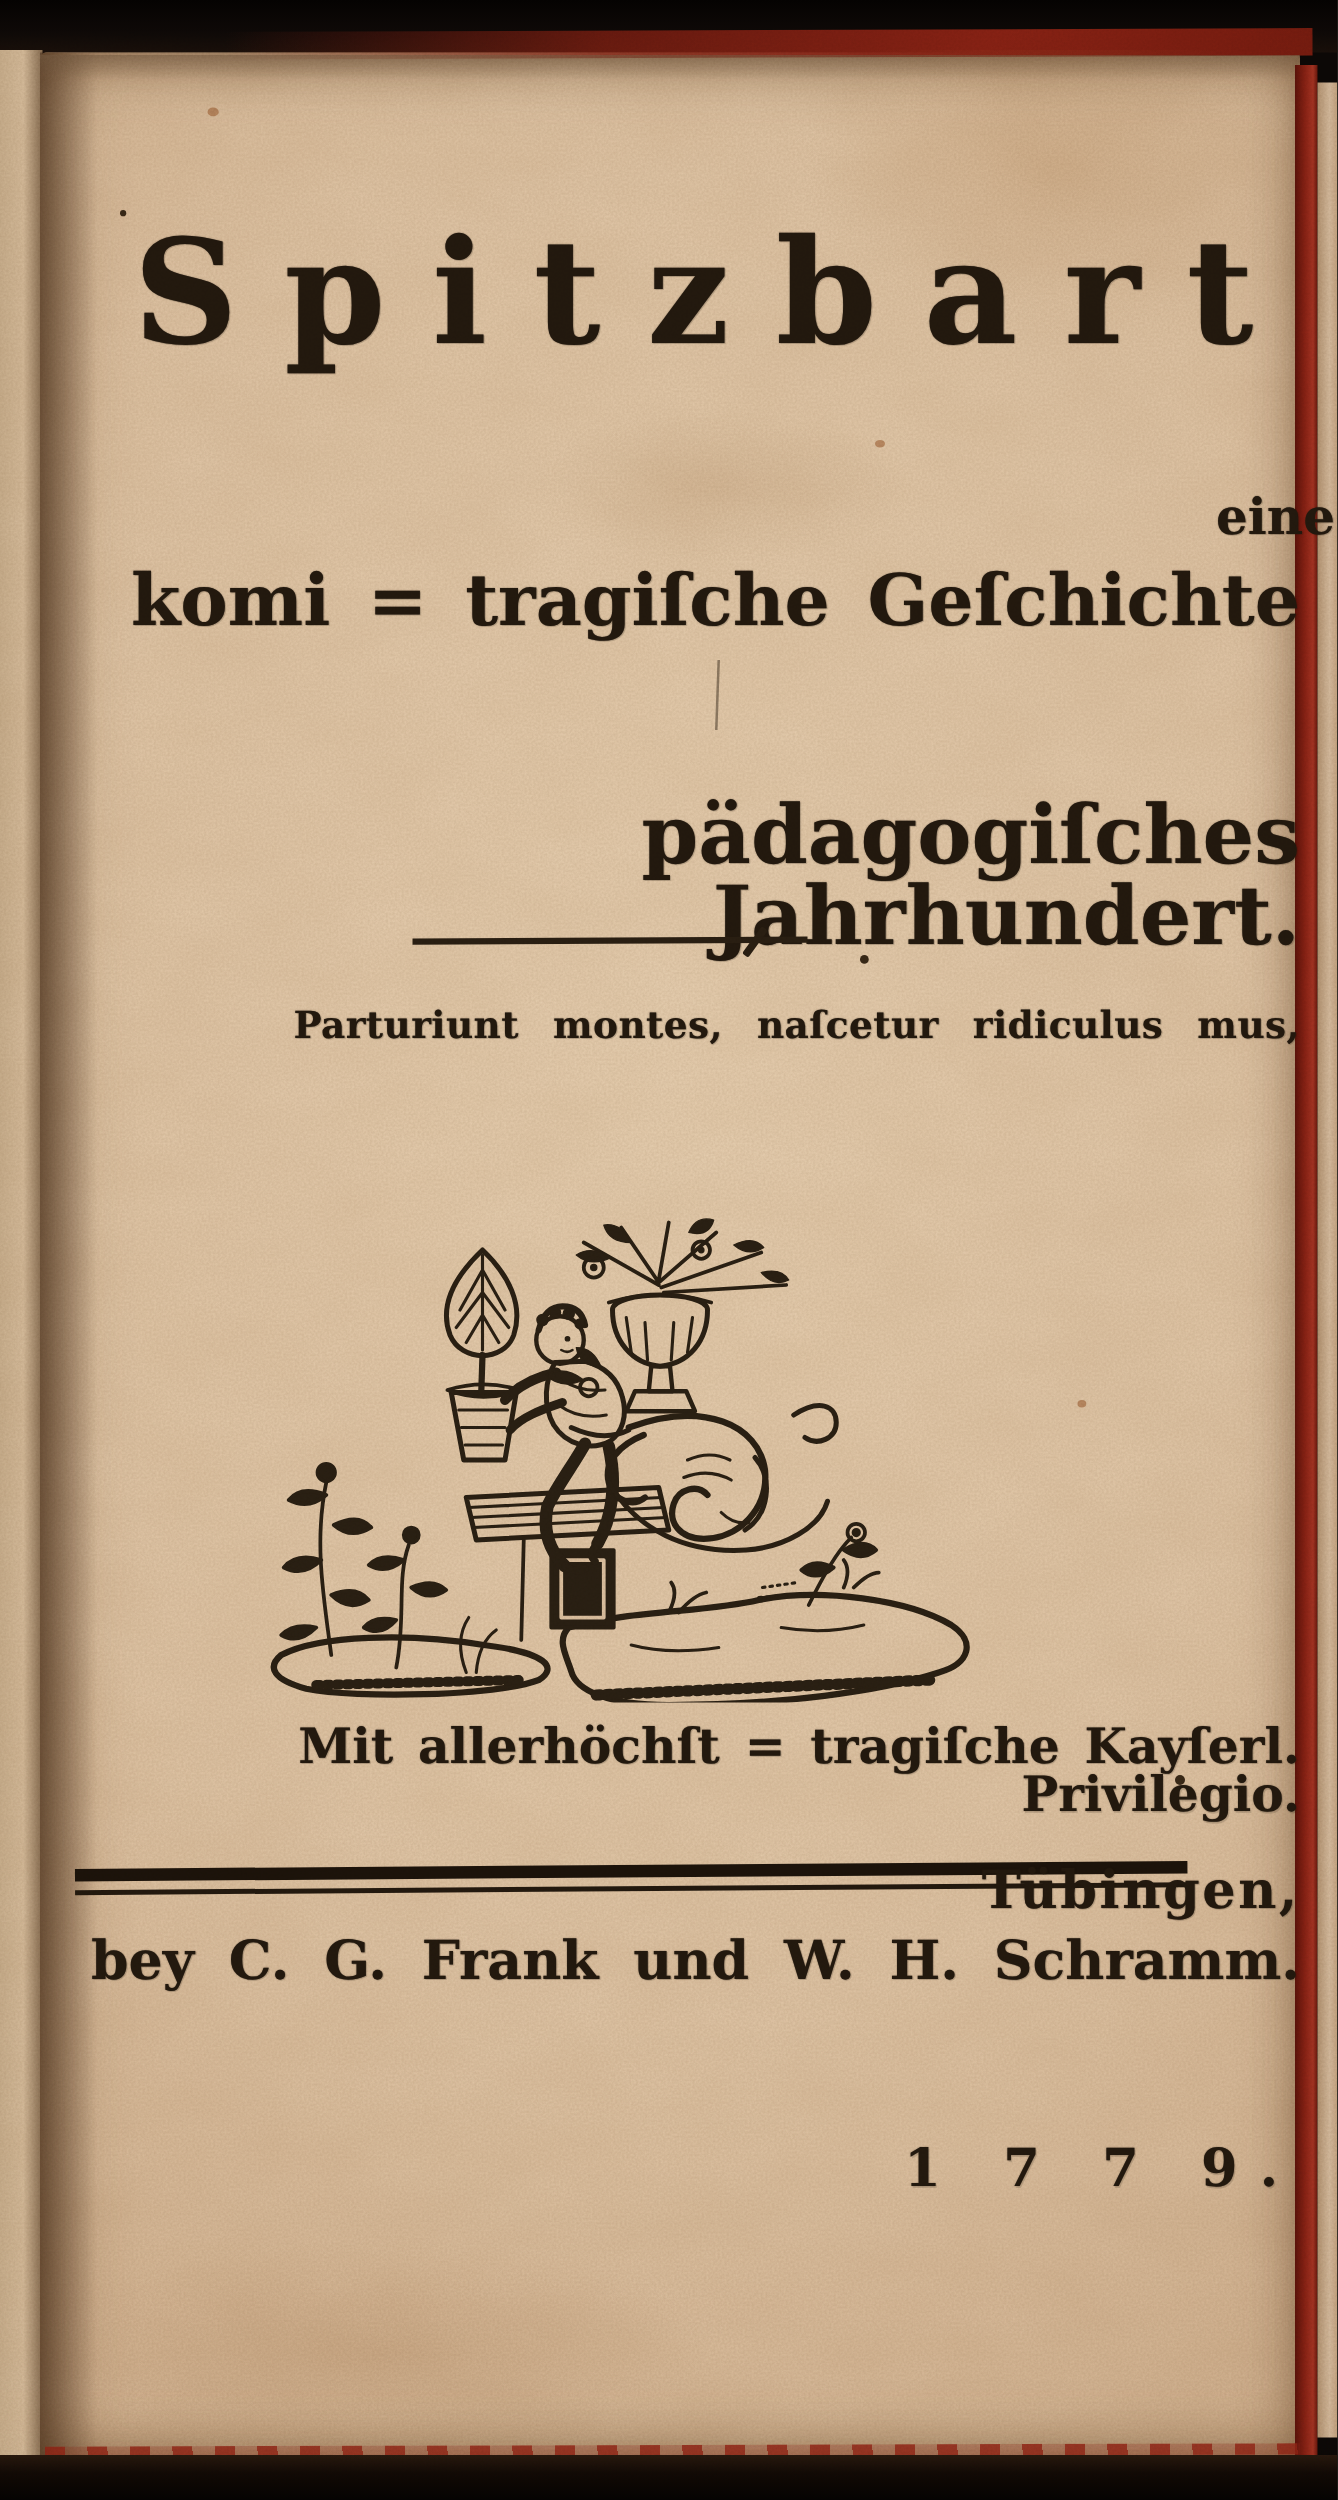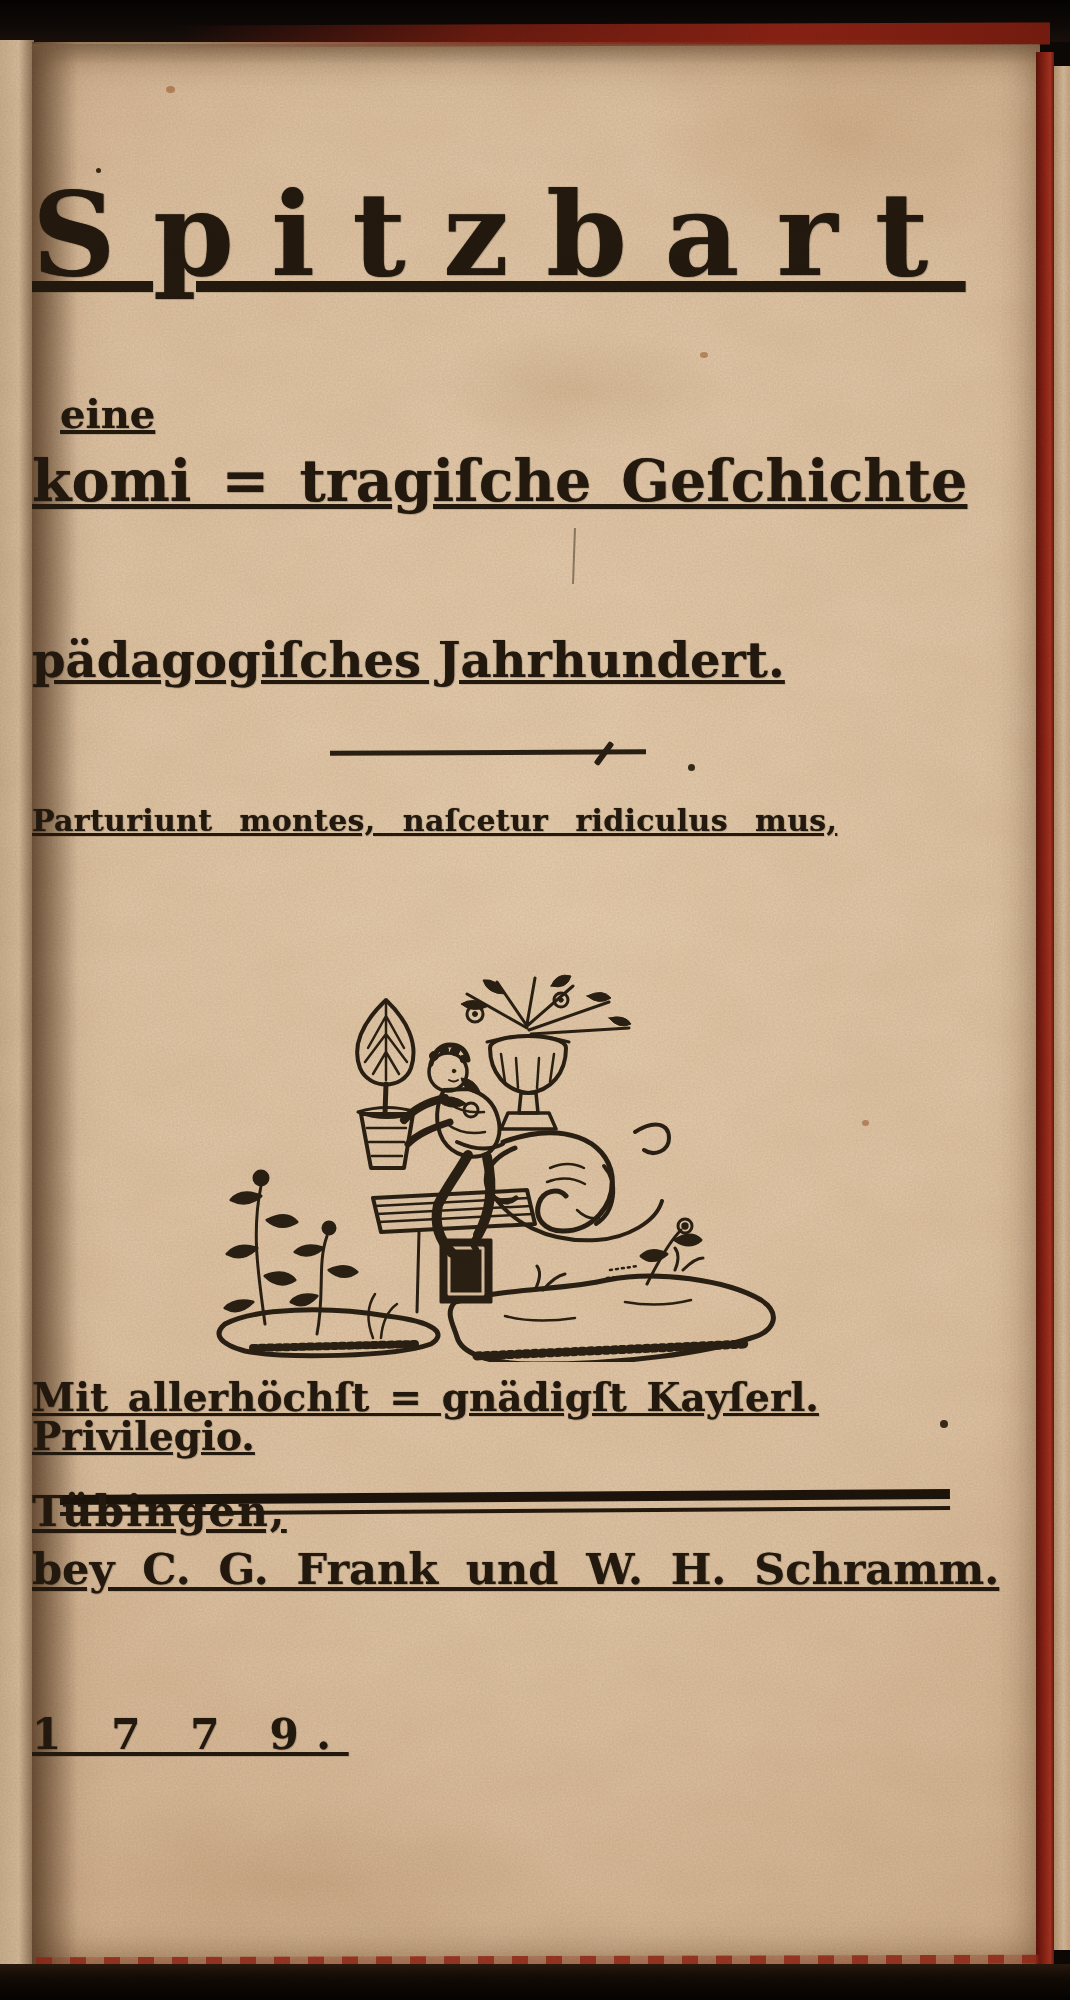--- a/index.html
+++ b/index.html
@@ -40,28 +40,28 @@
     background:radial-gradient(ellipse at 50% 40%,rgba(165,112,60,.20),rgba(165,112,60,0) 70%);}
   .stain2{left:50px;top:1790px;width:520px;height:180px;
     background:radial-gradient(ellipse at 50% 50%,rgba(150,100,55,.16),rgba(150,100,55,0) 70%);}
   .stain3{left:430px;top:330px;width:300px;height:120px;
     background:radial-gradient(ellipse at 50% 50%,rgba(150,105,60,.14),rgba(150,105,60,0) 72%);}
   .speck{position:absolute;border-radius:50%;background:#3a2a18;}
   .rust{background:#9a5a2a;opacity:.55;}
   .hairline{position:absolute;left:573px;top:528px;width:2px;height:56px;
     background:rgba(60,45,30,.5);transform:rotate(2deg);}
   
-  .tline{position:absolute;left:32px;width:1008px;text-align:left;color:#241a0f;line-height:1;
-    text-shadow:0 0 1px rgba(35,25,15,.7), 1px 1px 0 rgba(35,25,15,.14);text-decoration:underline;}
+  .tline{position:absolute;left:32px;width:1008px;text-align:right;color:#241a0f;line-height:1;
+    text-shadow:0 0 1px rgba(35,25,15,.7), 1px 1px 0 rgba(35,25,15,.14);}
   .frak{font-weight:bold;}
   .title{top:176px;font-size:116px;letter-spacing:.32em;}
   .eine{top:394px;font-size:40px;margin-left:28px;}
   .genre{top:452px;font-size:57px;word-spacing:.18em;}
   .fuer{top:568px;font-size:40px;word-spacing:.3em;}
-  .century{top:636px;font-size:48px;}
+  .century{top:636px;font-size:65px;}
   .motto{top:806px;font-size:30px;font-weight:600;word-spacing:.55em;letter-spacing:.01em;}
   .privilege{top:1378px;font-size:39px;word-spacing:.16em;}
   .place{top:1491px;font-size:42px;letter-spacing:.05em;}
   .publisher{top:1548px;font-size:43px;word-spacing:.3em;}
   .year{top:1714px;font-size:42px;letter-spacing:.42em;}
   
   .rule1{position:absolute;left:330px;top:750px;width:316px;height:5px;background:#2b2013;transform:rotate(-.3deg);}
   .rule1-tick{position:absolute;left:601px;top:740px;width:6px;height:27px;background:#2b2013;transform:rotate(36deg);border-radius:2px;}
   .drules{position:absolute;left:60px;top:1492px;width:890px;transform:rotate(-.4deg);}
   .drule-thick{height:10px;background:#1d140b;}
@@ -188,21 +188,21 @@
 
       <g stroke-width="3">
         <path d="M442 312 C454 288,464 270,476 258"></path>
         <path d="M462 282 q-16 -8 -26 2 q12 10 26 -2 Z M470 268 q16 -10 26 0 q-12 10 -26 0 Z" fill="#2b2114"></path>
         <circle cx="480" cy="254" r="7" stroke-width="3"></circle>
         <circle cx="480" cy="254" r="2.2" fill="#2b2114"></circle>
       </g>
     </g>
   </svg>
 
-  <div class="tline frak privilege">Mit allerhöchſt = gnädigſt Kayſerl. Privilegio.</div>
+  <div class="tline frak privilege">Mit allerhöchſt = tragiſche Kayſerl. Privilegio.</div>
 
   <div class="drules">
     <div class="drule-thick"></div>
     <div class="drule-thin"></div>
   </div>
 
   <div class="tline frak place">Tübingen,</div>
   <div class="tline frak publisher">bey C. G. Frank und W. H. Schramm.</div>
   <div class="tline frak year">1 7 7 9.</div>
 

